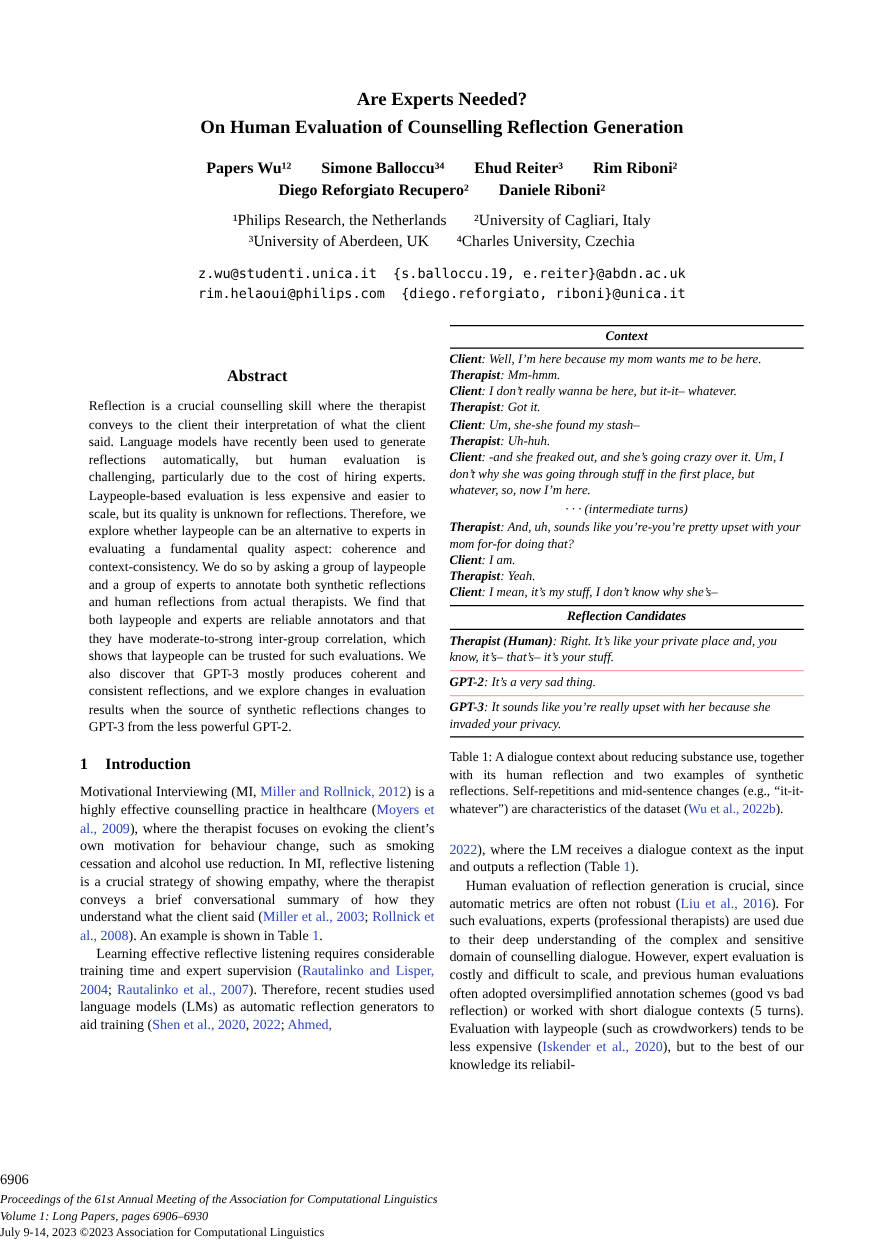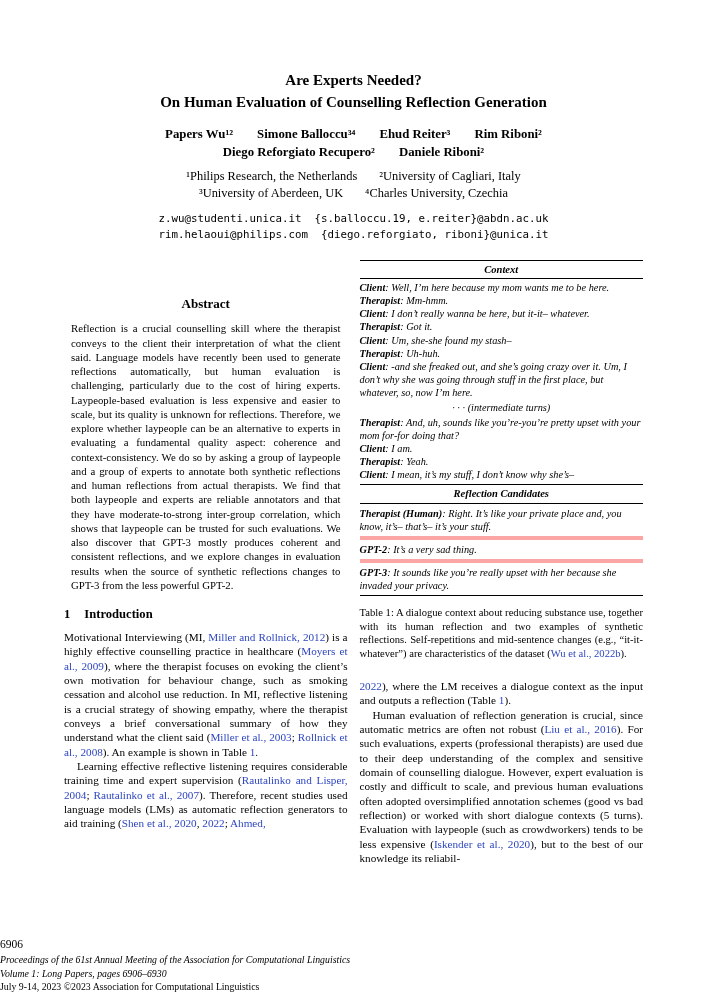--- a/index.html
+++ b/index.html
@@ -31,21 +31,21 @@
   .table1 { font-size: 10.3px; line-height: 1.27; font-style: italic; }
   .rule { border: 0; border-top: 1px solid #000; margin: 0; height: 0; }
   .rule.thick { border-top-width: 1.5px; }
   .rule.thin { border-top-width: 1px; }
   .table-header { text-align: center; font-weight: bold; padding: 2px 0; font-size: 10.5px; }
   .turns { padding: 2px 0 3px; }
   .turn { margin: 0; text-align: left; }
   .speaker { font-weight: bold; }
   .turn-center { text-align: center; padding: 2px 0; }
   .candidates .turn { padding: 3px 0; }
-  .candidates .turn + .turn { border-top: 4px solid #fca5a5; }
+  .candidates .turn + .turn { border-top: 1px solid #fca5a5; }
   .caption { margin: 10px 0 0; font-size: 10.6px; line-height: 1.3; text-align: justify; }
   .cite { color: var(--cite-color, #2e46c0); }
   .footer { position: absolute; left: 0; right: 16px; bottom: 6px; text-align: left; }
   .page-number { font-size: 11.5px; margin-bottom: 3px; }
   .footer-line { font-size: 9.8px; line-height: 1.4; }
   .footer-line.italic { font-style: italic; }
 </style>
 </head>
 <body>
 

